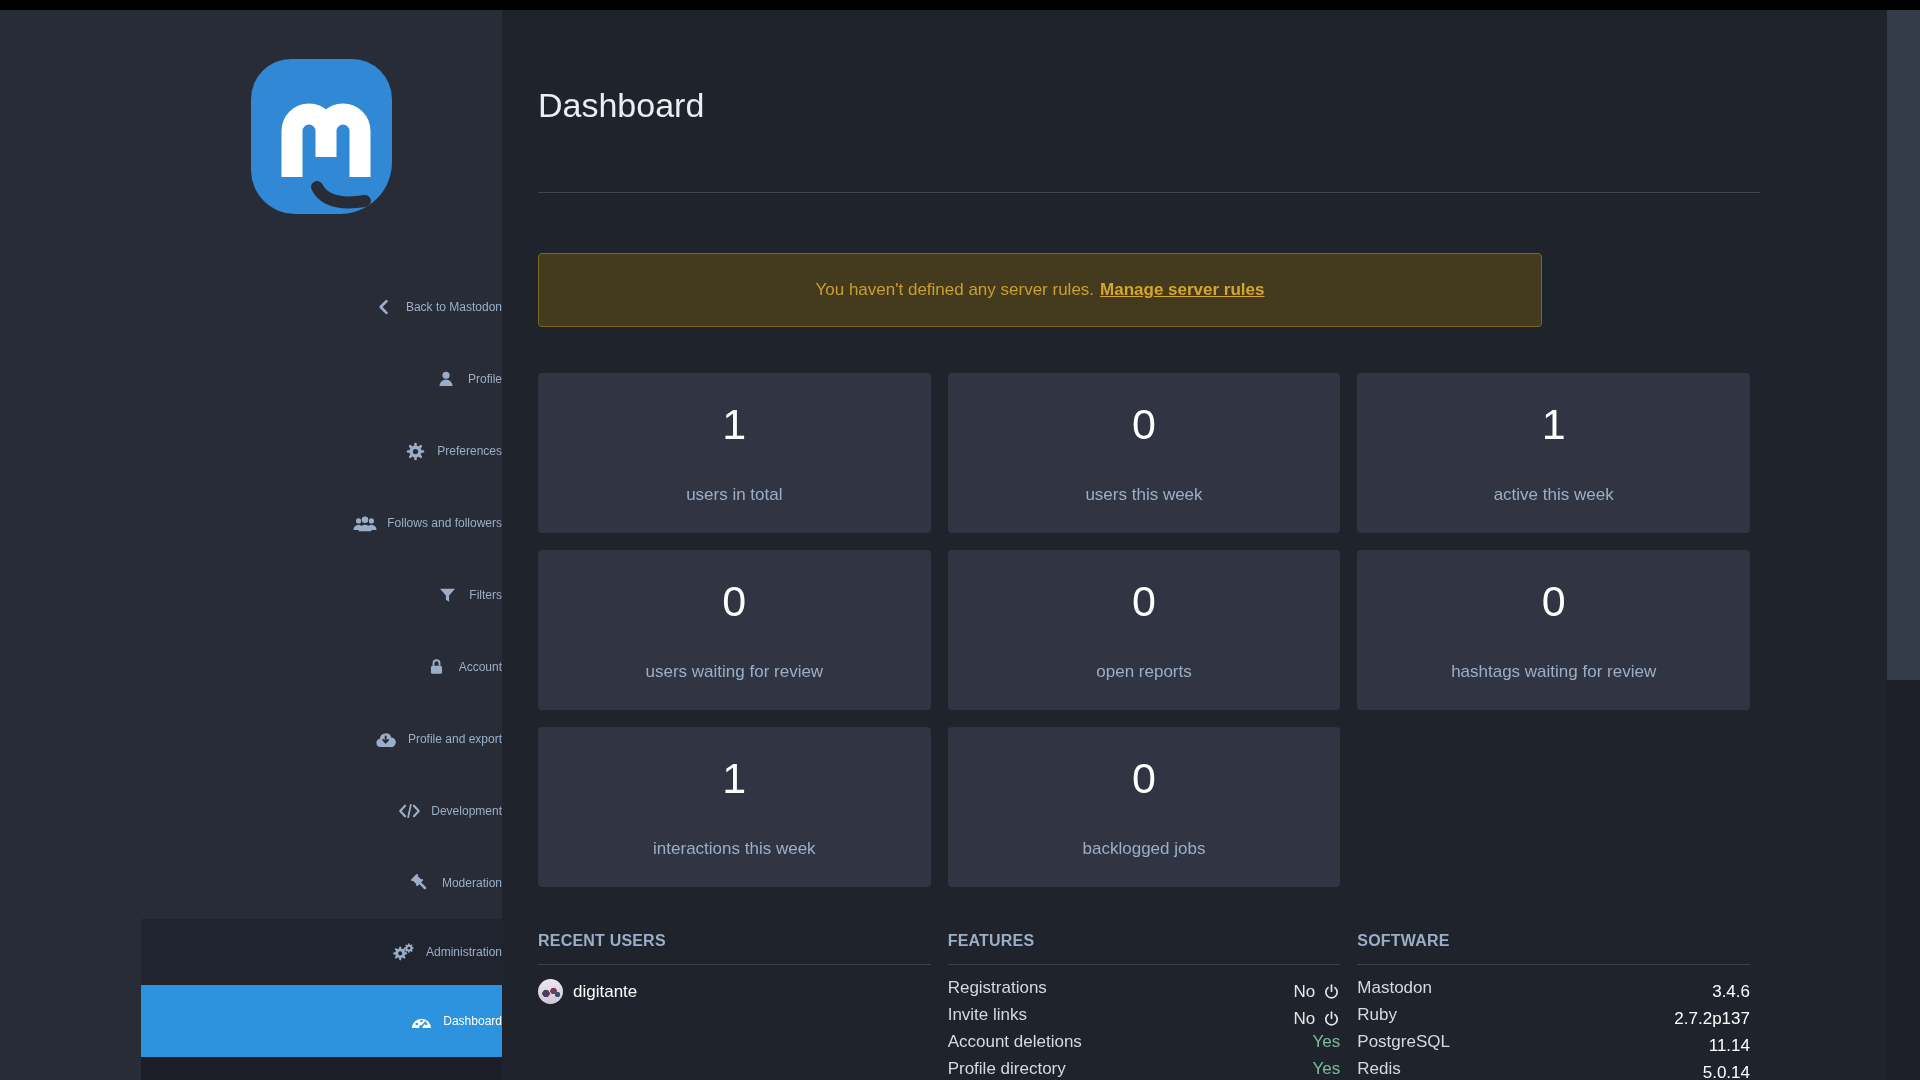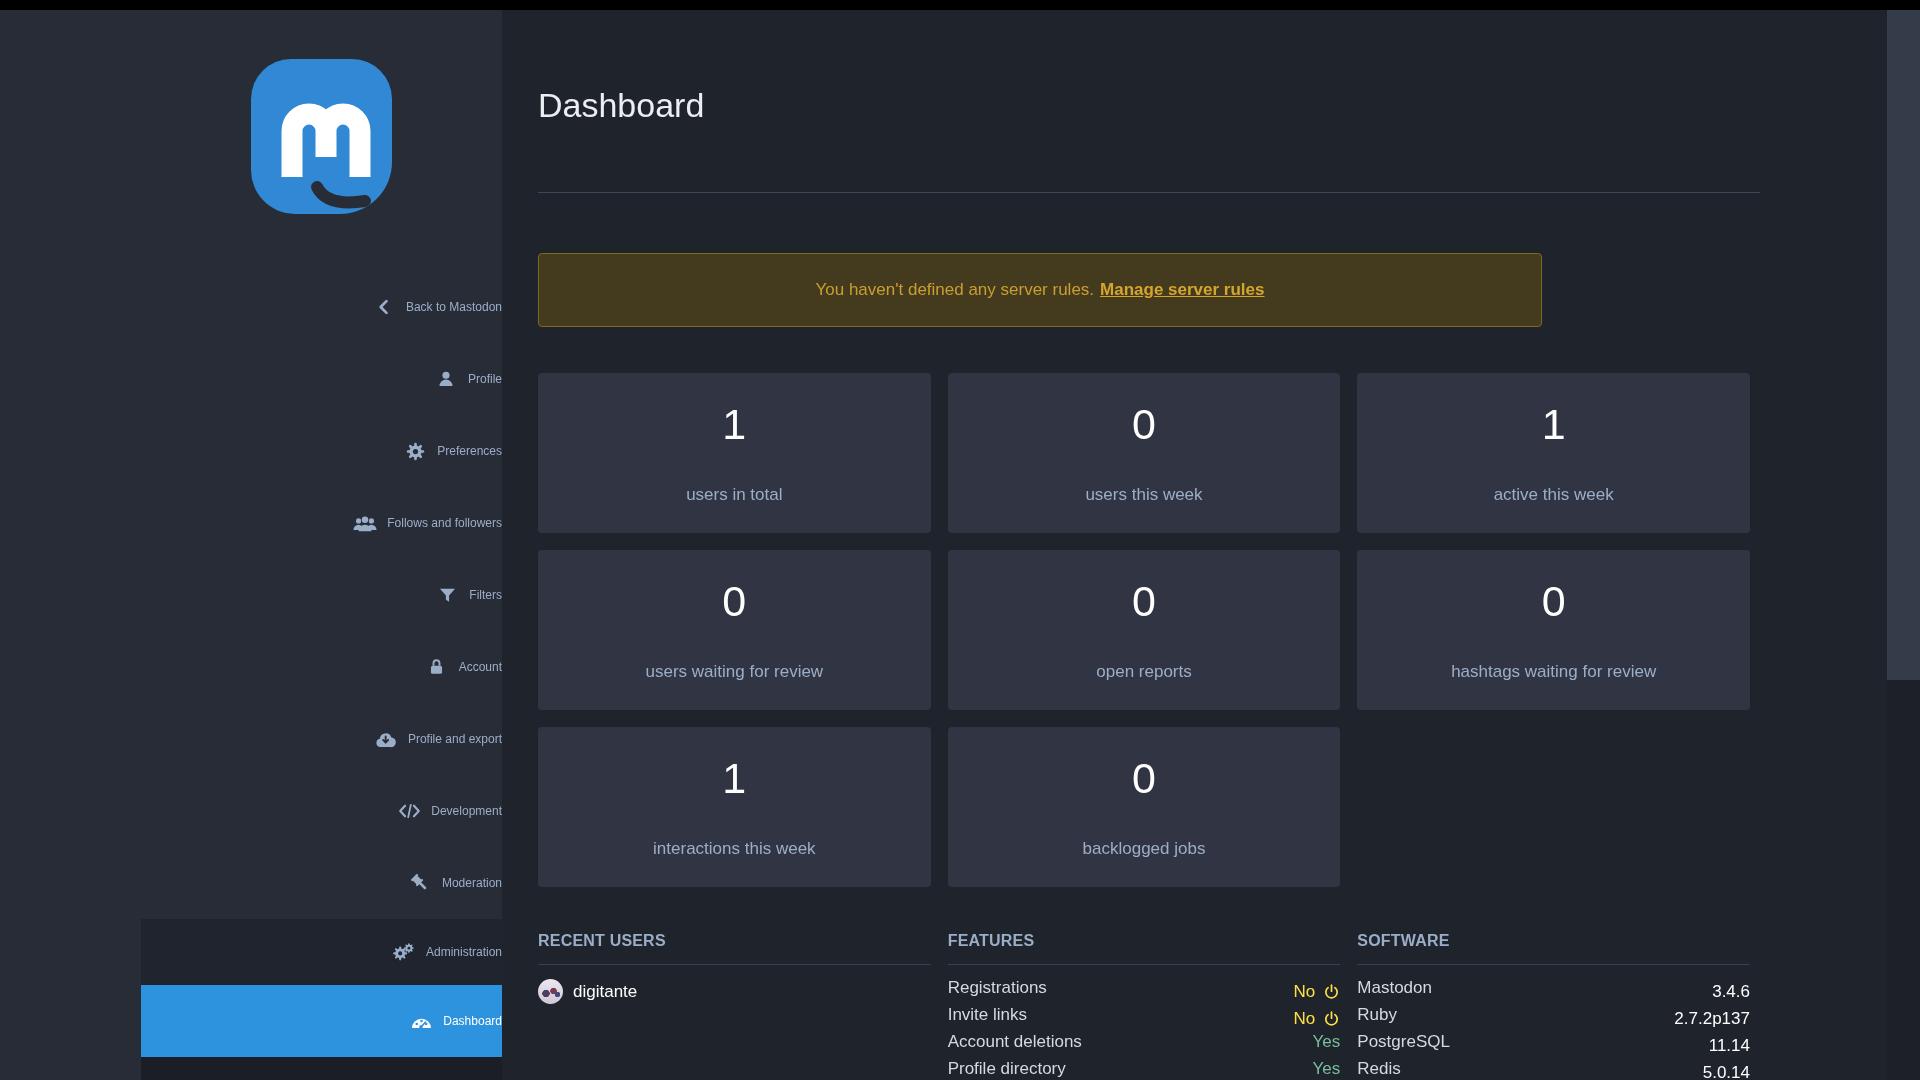--- a/index.html
+++ b/index.html
@@ -38,21 +38,21 @@
           justify-content: space-between; padding: 30px 0 28px; }
   .card .num { font-size: 43px; font-weight: 500; color: #ffffff; line-height: 1; }
   .card .lbl { font-size: 17px; color: #9baec8; }
 
   .tables-grid { margin-top: 45px; width: 1212px; display: grid; grid-template-columns: repeat(3, 1fr); gap: 17px; }
   .tbl h4 { font-size: 16px; font-weight: 700; color: #9baec8; letter-spacing: 0.2px; }
   .tbl hr { border: none; border-top: 1px solid #3b404e; margin: 14px 0 13px; }
   .trow { display: flex; justify-content: space-between; height: 27px; font-size: 17px; }
   .trow .tlabel { color: #d5d9e2; }
   .trow .tval { display: flex; align-items: center; gap: 8px; }
-  .tval.off { color: #fde047; }
+  .tval.off { color: #e5e5e5; }
   .tval.on  { color: #79bd9a; flex-direction: column; }
   .tval.plain { color: #ffffff; }
   .user-row { display: flex; align-items: center; gap: 10px; height: 27px; }
   .avatar { width: 25px; height: 25px; border-radius: 50%; flex: none;
             background:
               radial-gradient(circle at 32% 58%, #4d3e63 0 3.5px, transparent 4px),
               radial-gradient(circle at 62% 48%, #7a3b50 0 3px, transparent 3.5px),
               radial-gradient(circle at 78% 62%, #3d4b7a 0 2.5px, transparent 3px),
               linear-gradient(#ece7ef, #cfc8d8); }
   .user-name { color: #ffffff; font-weight: 500; font-size: 17px; text-decoration: none; cursor: pointer; }

